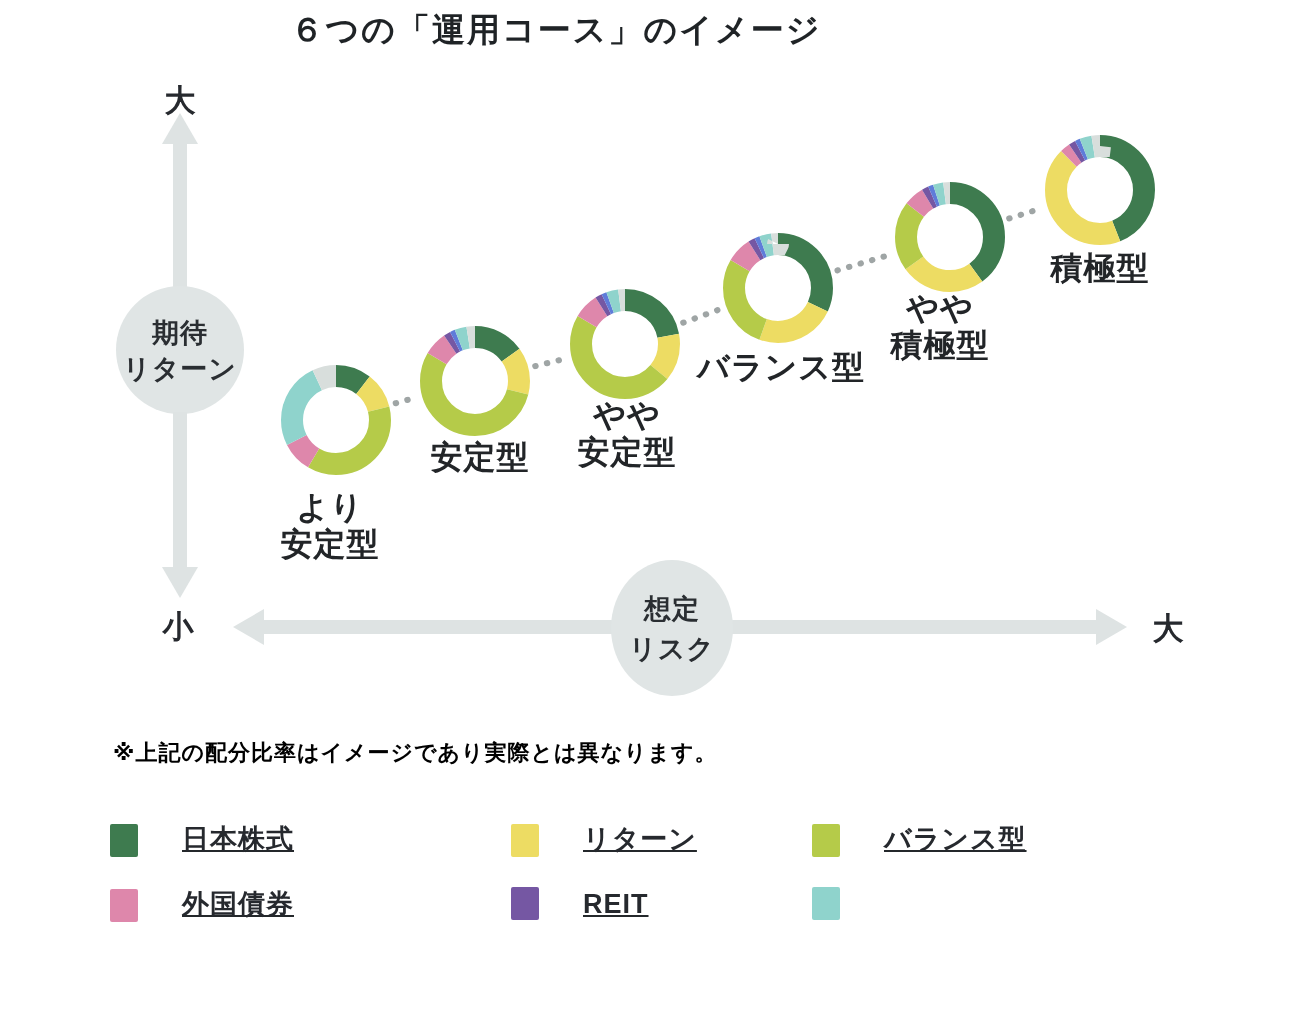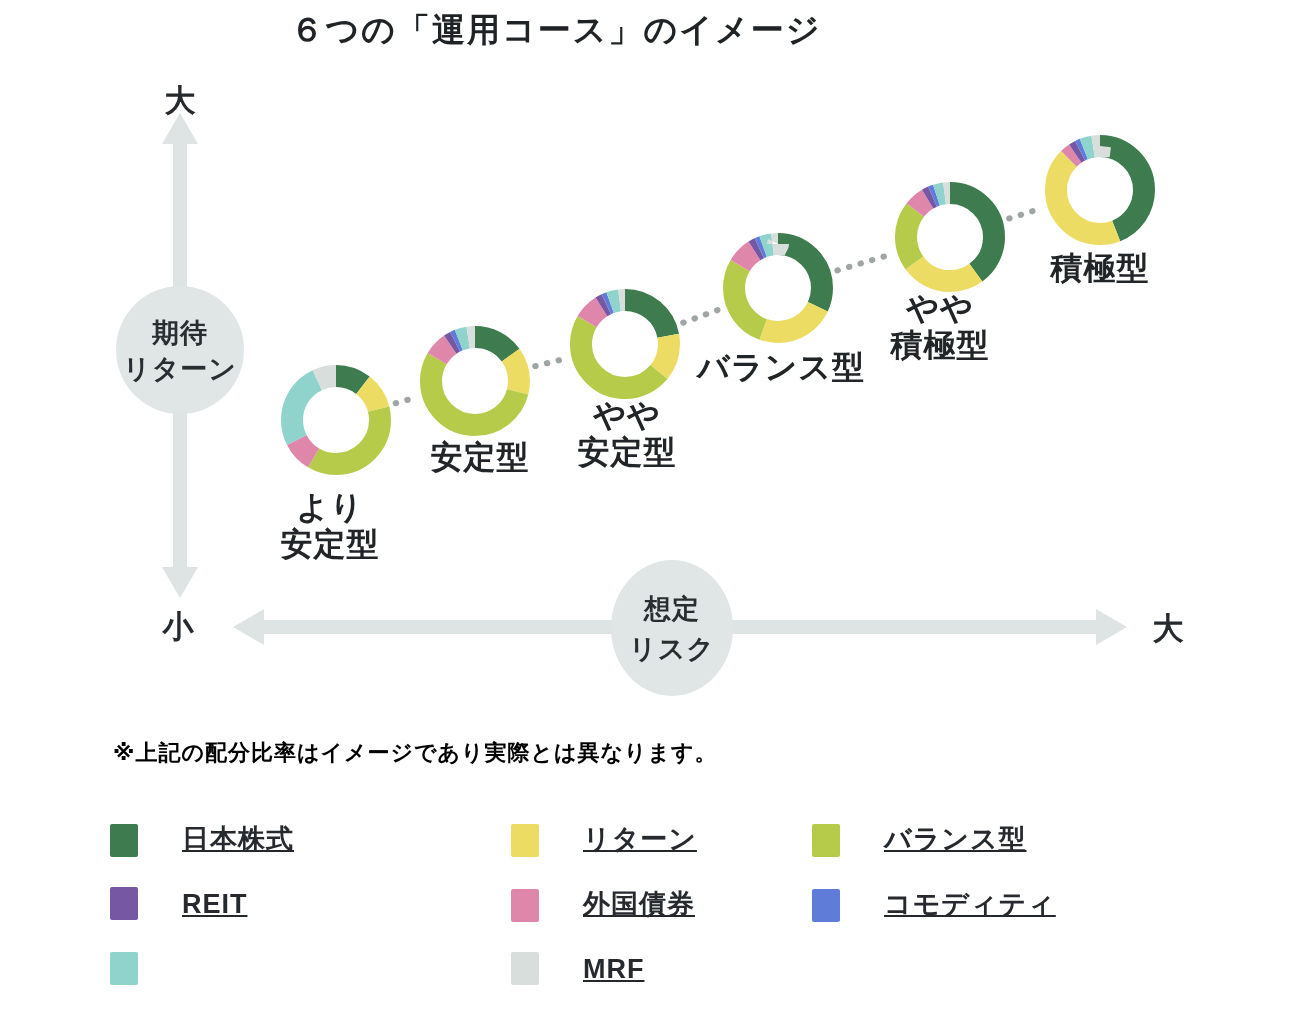--- a/index.html
+++ b/index.html
@@ -139,33 +139,25 @@
       </div>
       <div class="legend-item">
         <span class="legend-swatch" style="background: rgb(237, 220, 99);"></span>
         <span class="legend-label">リターン</span>
       </div>
       <div class="legend-item">
         <span class="legend-swatch" style="background: rgb(181, 203, 73);"></span>
         <span class="legend-label">バランス型</span>
       </div>
       <div class="legend-item">
+        <span class="legend-swatch" style="background: rgb(222, 135, 171);"></span>
+        <span class="legend-label">外国債券</span>
+      </div>
+      <div class="legend-item">
         <span class="legend-swatch" style="background: rgb(117, 87, 163);"></span>
         <span class="legend-label">REIT</span>
       </div>
       <div class="legend-item">
-        <span class="legend-swatch" style="background: rgb(222, 135, 171);"></span>
-        <span class="legend-label">外国債券</span>
-      </div>
-      <div class="legend-item">
-        <span class="legend-swatch" style="background: rgb(95, 124, 217);"></span>
-        <span class="legend-label">コモディティ</span>
-      </div>
-      <div class="legend-item">
         <span class="legend-swatch" style="background: rgb(143, 211, 204);"></span>
-      </div>
-      <div class="legend-item">
-        <span class="legend-swatch" style="background: rgb(216, 222, 220);"></span>
-        <span class="legend-label">MRF</span>
       </div>
     </div>
 
 </div>
 
 </body></html>

